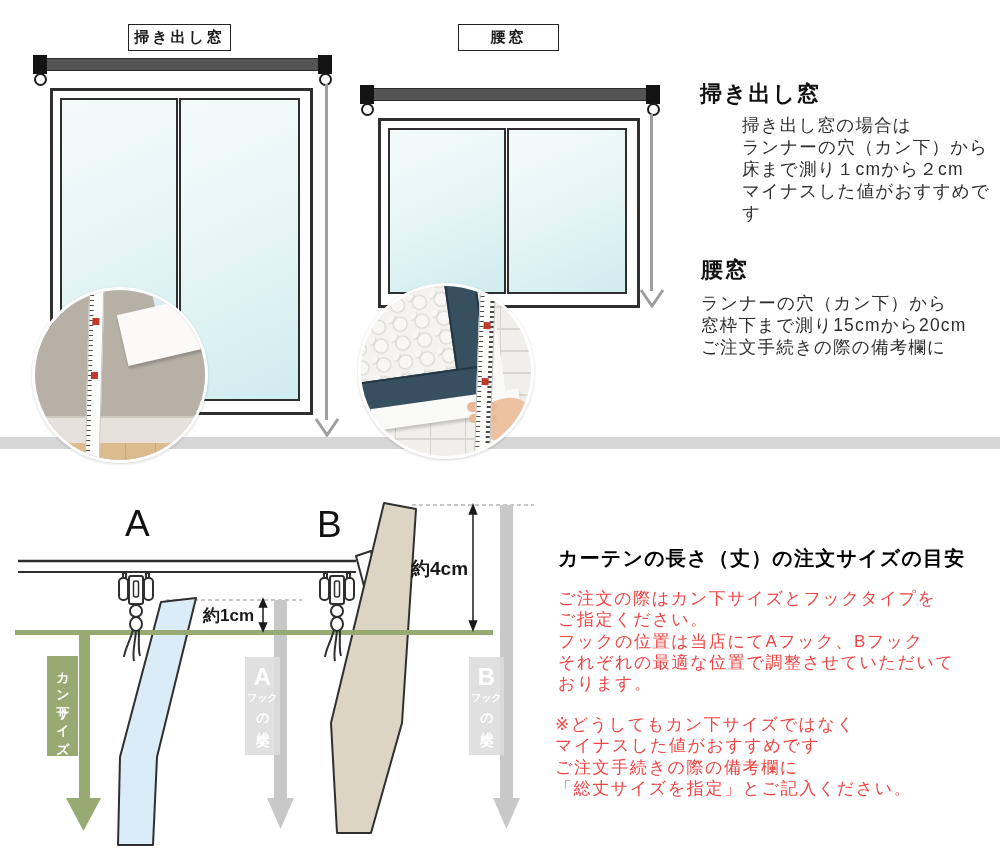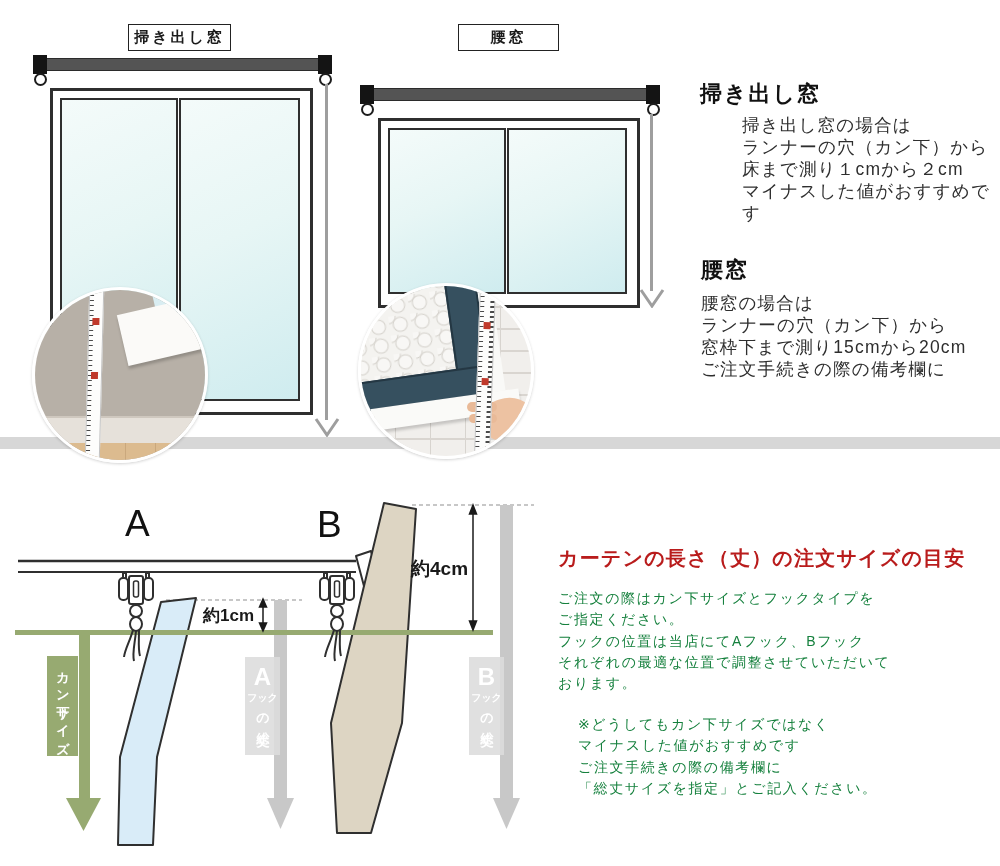--- a/index.html
+++ b/index.html
@@ -24,22 +24,22 @@
   .photocircle{position:absolute;width:170px;height:170px;border-radius:50%;overflow:hidden;
                border:3px solid #fff;box-shadow:0 1px 3px rgba(0,0,0,.18);z-index:6;}
   .tape{position:absolute;background:#fdfdfc;border-left:1px solid #c2c2c2;border-right:1px solid #c2c2c2;}
   .tape .ticksL,.tape .ticksR{position:absolute;top:0;width:4px;height:100%;
         background:repeating-linear-gradient(to bottom,#4a4a4a 0 1.5px,transparent 1.5px 5px);}
   .tape .ticksL{left:0;} .tape .ticksR{right:0;}
   .redmark{position:absolute;width:7px;height:7px;background:#c0392b;}
   
   .infoheading{position:absolute;font-size:22px;font-weight:bold;color:#111;letter-spacing:2px;}
   .infolines{position:absolute;font-size:17.5px;line-height:22px;letter-spacing:1.2px;color:#2e2e2e;}
-  .guideheading{position:absolute;font-size:20px;font-weight:bold;color:#b91c1c;letter-spacing:1.2px;}
-  .guidelines{position:absolute;font-size:14px;line-height:21.3px;letter-spacing:1.6px;color:#15803d;}
+  .guideheading{position:absolute;font-size:20px;font-weight:bold;color:#000000;letter-spacing:1.2px;}
+  .guidelines{position:absolute;font-size:17px;line-height:21.3px;letter-spacing:1.6px;color:#ef4444;}
   
   .hookletter{position:absolute;font-size:37px;font-weight:400;color:#111;}
   .measuretext{position:absolute;font-weight:bold;color:#1a1a1a;}
   .vbar{position:absolute;display:flex;flex-direction:column;align-items:center;
         color:#fff;text-align:center;}
   .vbar .vtxt{writing-mode:vertical-rl;text-orientation:upright;letter-spacing:2px;font-weight:bold;}
   .greenbox{background:#97aa71;}
   .graybox{background:rgba(220,220,220,0.88);}
 </style>
 </head>
@@ -124,21 +124,20 @@
   <div class="infoheading" style="left:700px;top:79px">掃き出し窓</div>
   <div class="infolines" style="left:742px;top:114px">
     <div>掃き出し窓の場合は</div>
     <div>ランナーの穴（カン下）から</div>
     <div>床まで測り１cmから２cm</div>
     <div>マイナスした値がおすすめです</div>
   </div>
 
   <div class="infoheading" style="left:701px;top:255px">腰窓</div>
   <div class="infolines" style="left:701px;top:292px">
-    <div>腰窓の場合は</div>
     <div>ランナーの穴（カン下）から</div>
     <div>窓枠下まで測り15cmから20cm</div>
     <div>ご注文手続きの際の備考欄に</div>
   </div>
 
   <svg class="abs" style="left:0;top:480px" width="540" height="386" viewBox="0 0 540 386">
     <defs>
       <g id="runner" fill="#fff" stroke="#2f2f2f" stroke-width="2" stroke-linejoin="round">
         <rect x="6" y="0" width="3" height="7"></rect>
         <rect x="29" y="0" width="3" height="7"></rect>
@@ -216,20 +215,20 @@
   </div>
 
   <div class="guideheading" style="left:558px;top:545px">カーテンの長さ（丈）の注文サイズの目安</div>
   <div class="guidelines" style="left:558px;top:588px">
     <div>ご注文の際はカン下サイズとフックタイプを</div>
     <div>ご指定ください。</div>
     <div>フックの位置は当店にてAフック、Bフック</div>
     <div>それぞれの最適な位置で調整させていただいて</div>
     <div>おります。</div>
   </div>
-  <div class="guidelines" style="left:578px;top:714px">
+  <div class="guidelines" style="left:555px;top:714px">
     <div>※どうしてもカン下サイズではなく</div>
     <div>マイナスした値がおすすめです</div>
     <div>ご注文手続きの際の備考欄に</div>
     <div>「総丈サイズを指定」とご記入ください。</div>
   </div>
 
 </div>
 
 </body></html>

